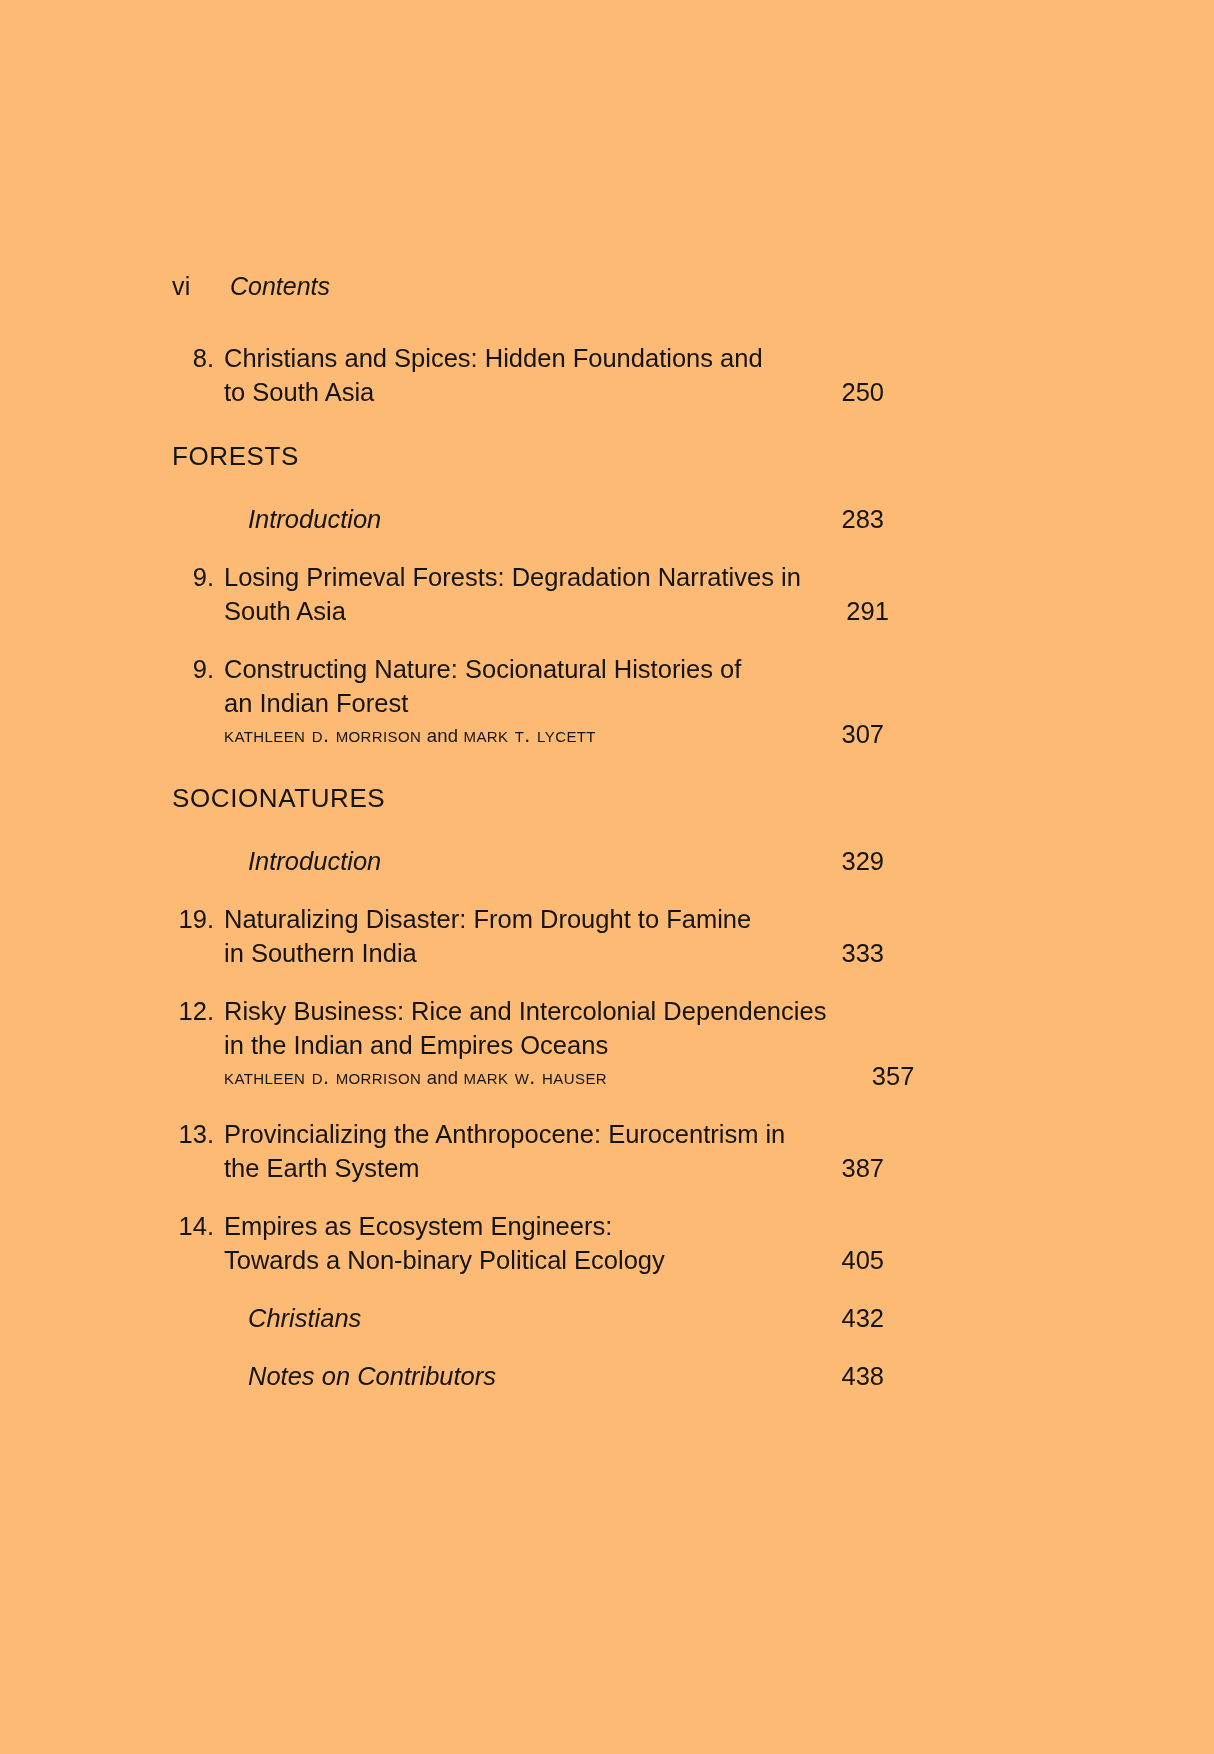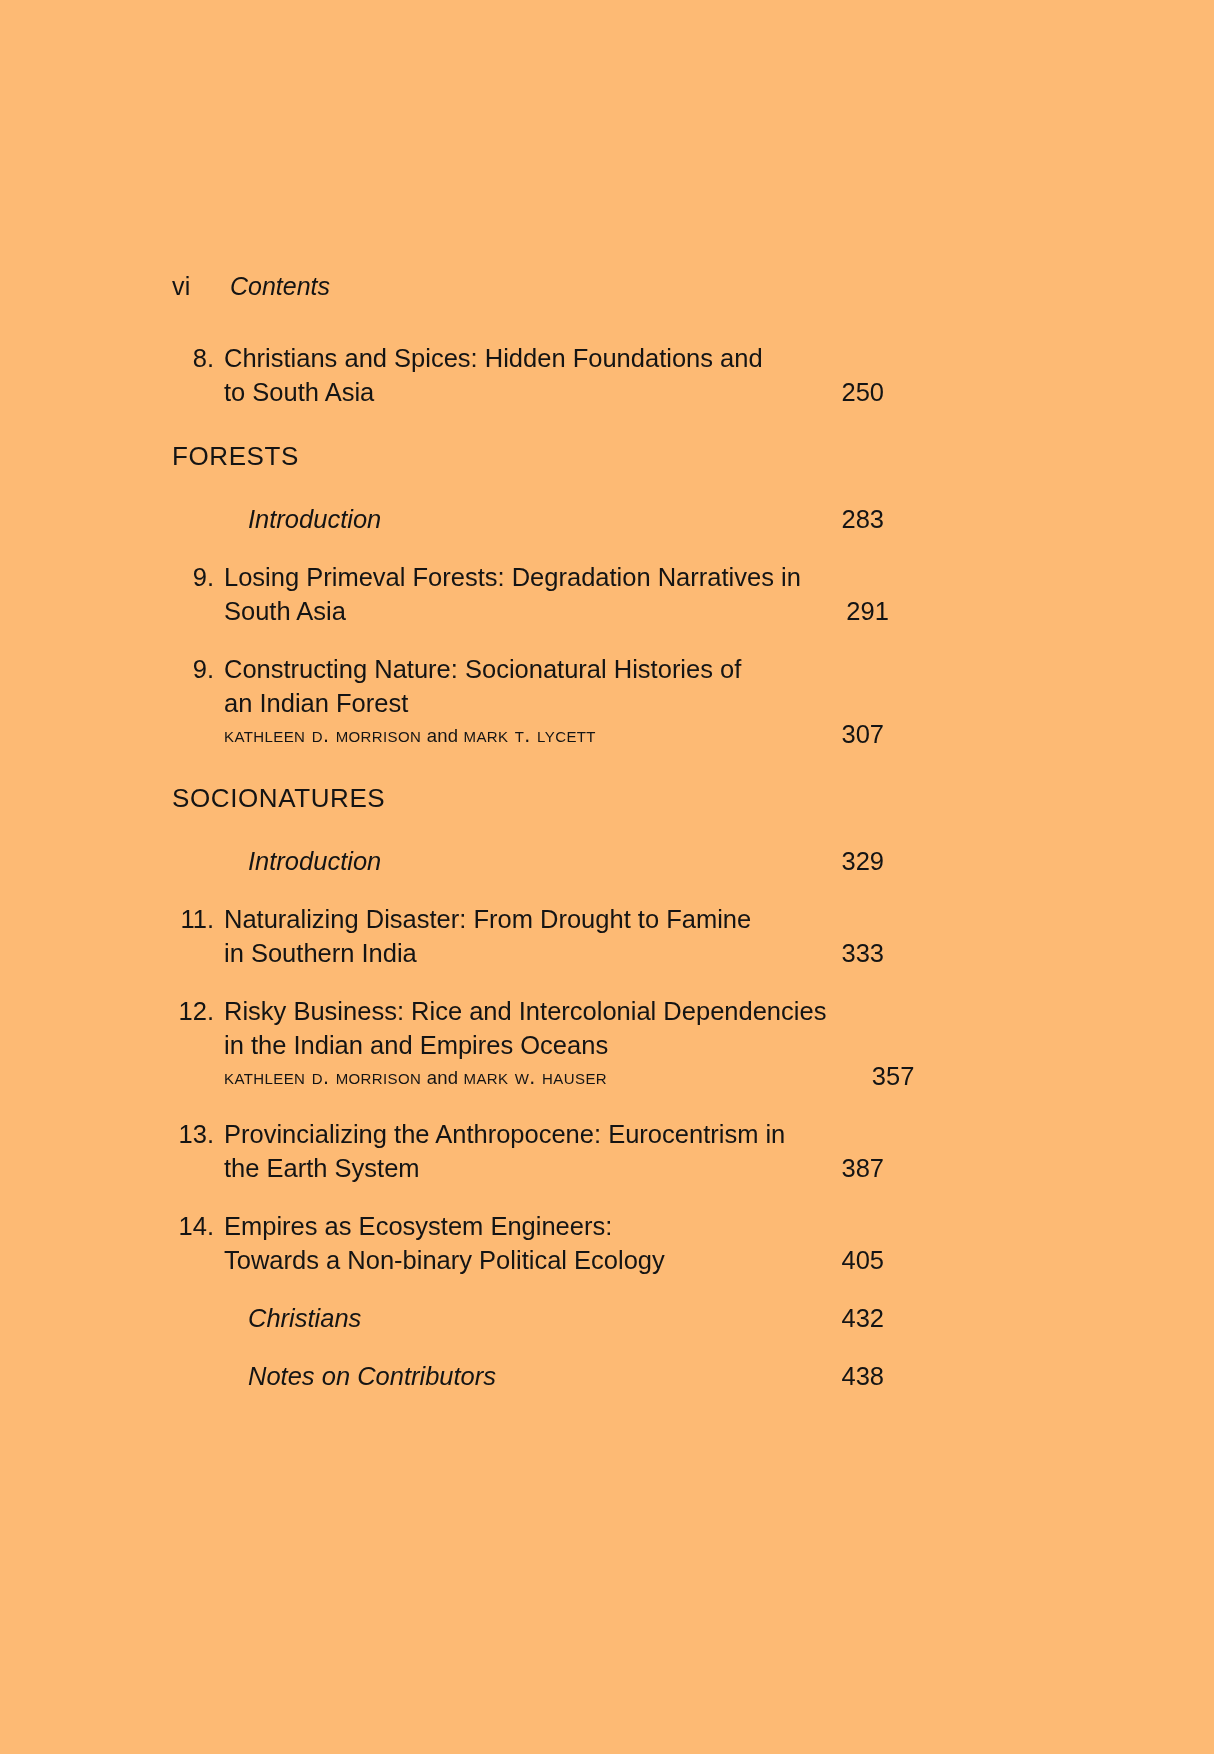--- a/index.html
+++ b/index.html
@@ -157,21 +157,21 @@
           </div>
           <div class="page-no align-last">307</div>
         </div>
         <div class="part-heading">SOCIONATURES</div>
         <div class="matter-entry">
           <div class="num">00.</div>
           <div class="matter-label">Introduction</div>
           <div class="page-no">329</div>
         </div>
         <div class="toc-entry">
-          <div class="num">11.</div>
+          <div class="num">19.</div>
           <div class="title-block">
             <div class="title-line">Naturalizing Disaster: From Drought to Famine</div>
             <div class="title-line">in Southern India</div>
           </div>
           <div class="page-no align-last">333</div>
         </div>
         <div class="toc-entry">
           <div class="num">12.</div>
           <div class="title-block">
             <div class="title-line">Risky Business: Rice and Intercolonial Dependencies</div>

